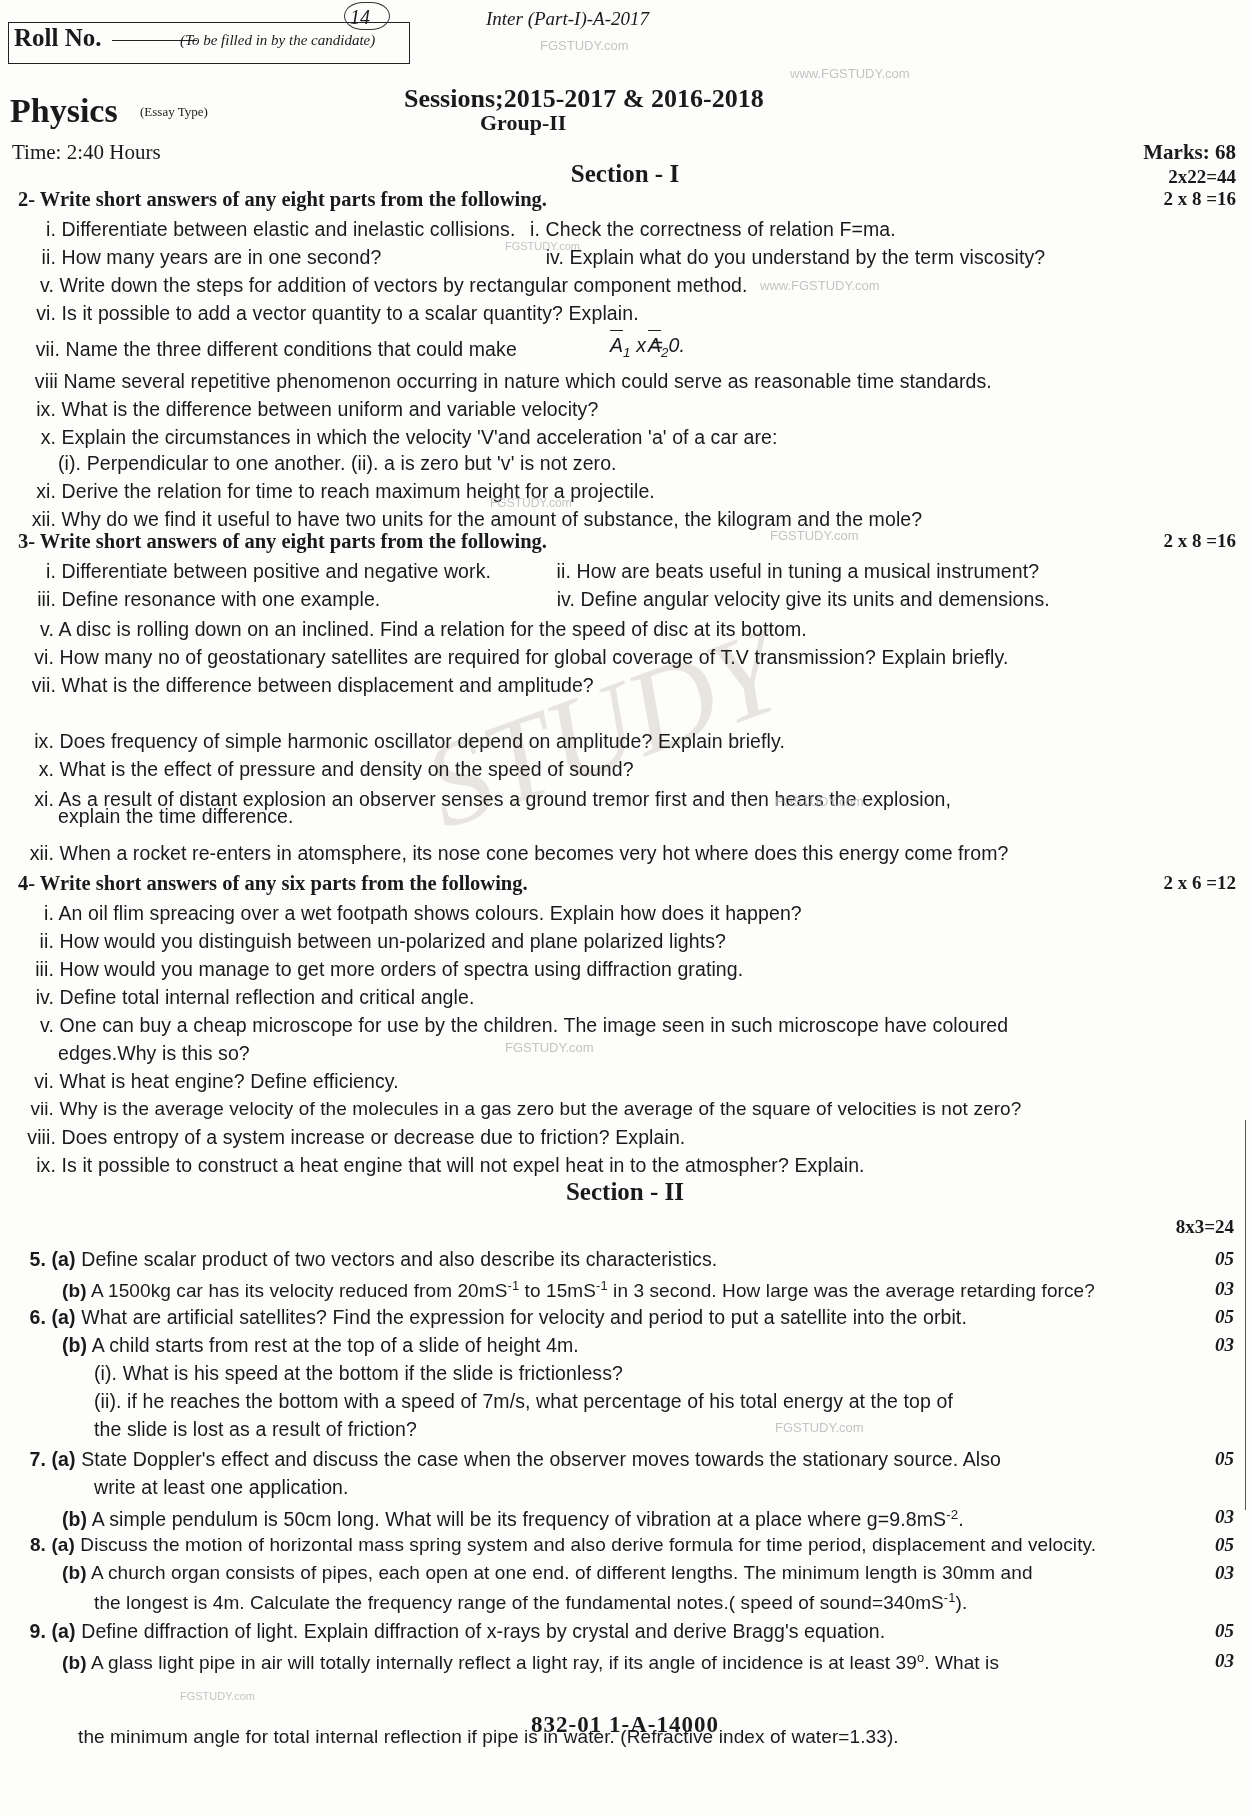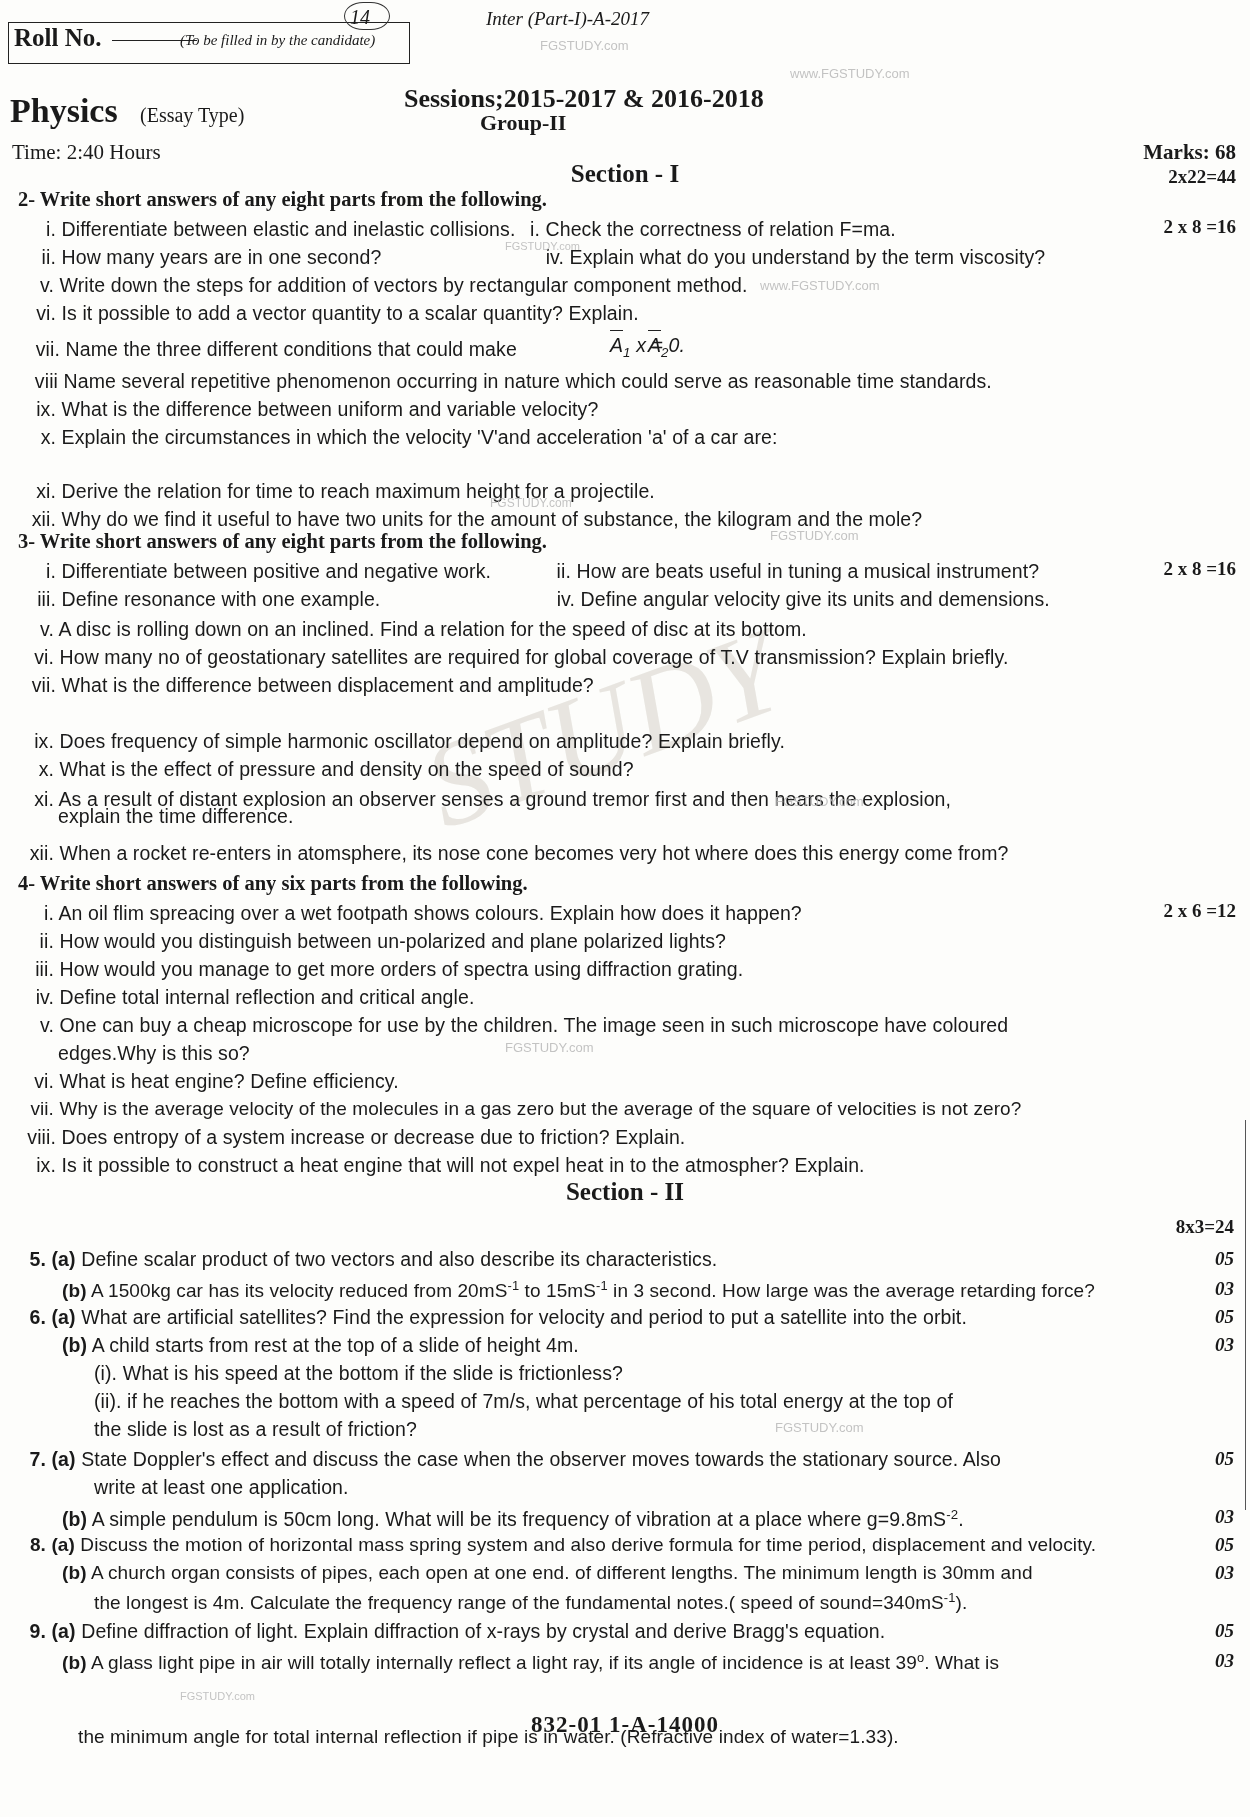--- a/index.html
+++ b/index.html
@@ -30,28 +30,28 @@
   .roll-label{position:absolute;left:14px;top:24px;font-family:"Liberation Serif",serif;font-weight:bold;font-size:25px;}
   .roll-line{position:absolute;left:112px;top:40px;width:85px;border-bottom:1.6px solid #222;}
   .roll-note{position:absolute;left:180px;top:32px;font-family:"Liberation Serif",serif;font-style:italic;font-size:15px;}
   .tick{position:absolute;left:350px;top:6px;font-family:"Liberation Serif",serif;font-size:20px;}
   .tick-box{position:absolute;left:344px;top:2px;width:44px;height:26px;border:1.3px solid #333;border-radius:50%/60%;}
 
   .inter{position:absolute;left:486px;top:8px;font-family:"Liberation Serif",serif;font-style:italic;font-size:19px;}
   .sessions{position:absolute;left:404px;top:84px;font-family:"Liberation Serif",serif;font-weight:bold;font-size:26px;}
   .group{position:absolute;left:480px;top:110px;font-family:"Liberation Serif",serif;font-weight:bold;font-size:22px;}
   .subject{position:absolute;left:10px;top:92px;font-family:"Liberation Serif",serif;font-weight:bold;font-size:34px;}
-  .essay{position:absolute;left:140px;top:104px;font-family:"Liberation Serif",serif;font-size:20px;}
+  .essay{position:absolute;left:140px;top:104px;font-family:"Liberation Serif",serif;font-size:13px;}
   .time{position:absolute;left:12px;top:140px;font-family:"Liberation Serif",serif;font-weight:normal;font-size:21px;}
   .marks{position:absolute;right:14px;top:140px;font-family:"Liberation Serif",serif;font-weight:bold;font-size:21px;}
   .marks2{position:absolute;right:14px;top:166px;font-family:"Liberation Serif",serif;font-weight:bold;font-size:19px;}
   .sec1{position:absolute;left:0;right:0;top:160px;text-align:center;font-family:"Liberation Serif",serif;font-weight:bold;font-size:25px;}
 
   .qhead{position:absolute;font-family:"Liberation Serif",serif;font-weight:bold;font-size:20.5px;}
-  .qmark{position:absolute;font-family:"Liberation Serif",serif;font-weight:bold;font-size:19px;right:14px;margin-top:28px;}
+  .qmark{position:absolute;font-family:"Liberation Serif",serif;font-weight:bold;font-size:19px;right:14px;}
   .line{position:absolute;font-size:19.5px;font-family:"Liberation Sans",sans-serif;letter-spacing:.1px;white-space:nowrap;}
   .line.sm{font-size:19px;}
   .num{display:inline-block;text-align:right;}
   .mk{position:absolute;right:16px;font-size:19px;font-family:"Liberation Serif",serif;font-weight:bold;font-style:italic;}
   .bold-lab{font-weight:bold;}
 
   .vecbar{position:relative;}
   .vecbar:after{content:"";position:absolute;left:0;right:0;top:-4px;border-top:1.4px solid #222;}
   sup{font-size:.68em;}
   sub{font-size:.68em;}
@@ -101,20 +101,21 @@
 
   <div class="line" style="left:22px;top:338px;"><span class="num" style="width:38px;">vii.</span> <span>Name the three different conditions that could make</span></div>
   <div class="line serif ital" style="left:610px;top:334px;">
     <span class="vecbar" style="display:inline-block;">A</span><sub>1</sub> <span>x            = 0.</span>
   </div>
   <div class="line serif ital" style="left:648px;top:334px;"><span class="vecbar" style="display:inline-block;">A</span><sub>2</sub></div>
 
   <div class="line" style="left:14px;top:370px;"><span class="num" style="width:44px;">viii</span> <span>Name several repetitive phenomenon occurring in nature which could serve as reasonable time standards.</span></div>
   <div class="line" style="left:22px;top:398px;"><span class="num" style="width:34px;">ix.</span> <span>What is the difference between uniform and variable velocity?</span></div>
   <div class="line" style="left:24px;top:426px;"><span class="num" style="width:32px;">x.</span> <span>Explain the circumstances in which the velocity 'V'and acceleration 'a' of a car are:</span></div>
+  <div class="line" style="left:58px;top:452px;"><span>(i). Perpendicular to one another.   (ii). a is zero but 'v' is not zero.</span></div>
   <div class="line" style="left:22px;top:480px;"><span class="num" style="width:34px;">xi.</span> <span>Derive the relation for time to reach maximum height for a projectile.</span></div>
   <div class="line" style="left:16px;top:508px;"><span class="num" style="width:40px;">xii.</span> <span>Why do we find it useful to have two units for the amount of substance, the kilogram and the mole?</span></div>
   <div class="wm" style="left:490px;top:496px;font-size:12px;">FGSTUDY.com</div>
 
   <div class="qhead" style="left:18px;top:530px;">3- Write short answers of  any eight parts from the following.</div>
   <div class="qmark" style="top:530px;">2 x 8 =16</div>
   <div class="wm" style="left:770px;top:528px;">FGSTUDY.com</div>
 
   <div class="line" style="left:30px;top:560px;"><span class="num" style="width:26px;">i.</span> <span>Differentiate between positive and negative work.</span></div>
   <div class="line" style="left:545px;top:560px;"><span class="num" style="width:26px;">ii.</span> <span>How are beats useful in tuning a musical instrument?</span></div>

